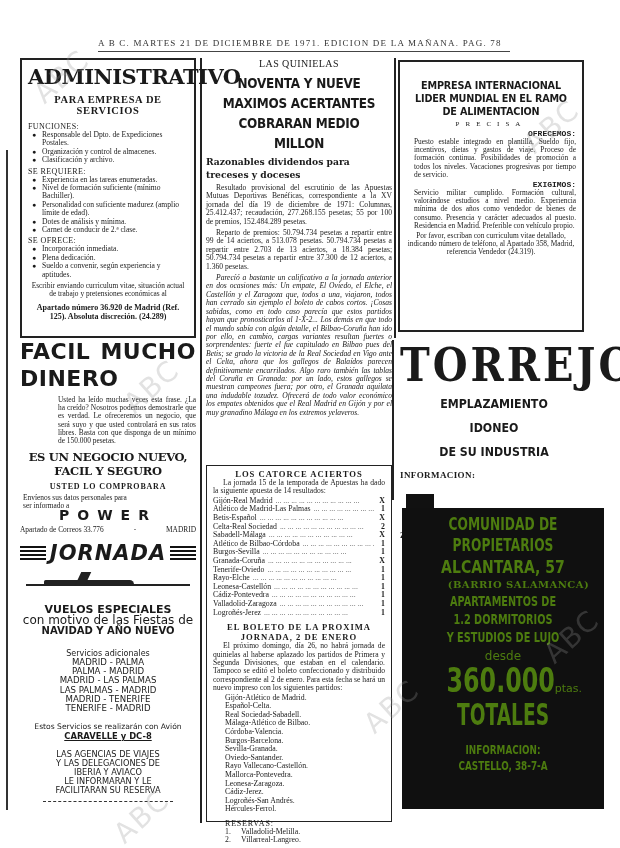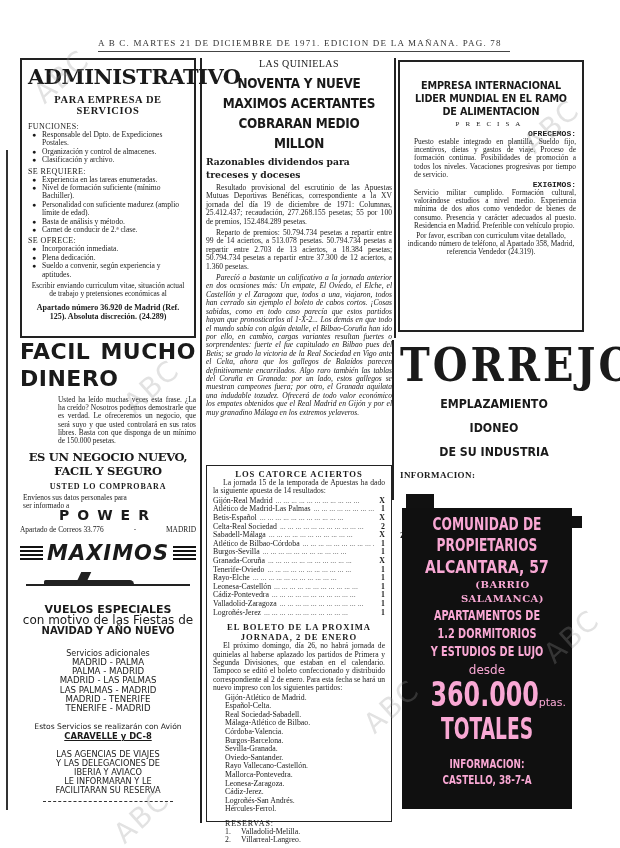--- a/index.html
+++ b/index.html
@@ -128,22 +128,22 @@
   }
   .ad-torrejon .line { font-family: "DejaVu Sans", sans-serif; font-weight: bold; font-size: 13px; line-height: 24px; text-align: center; transform: scaleX(0.85); }
   .ad-torrejon .info { font-family: "Liberation Serif", serif; font-weight: bold; font-size: 9px; letter-spacing: 0.4px; margin-top: 6px; }
   .procoinsa { margin-top: 14px; height: 34px; position: relative; }
   .procoinsa .block { position: absolute; left: 6px; top: 0; width: 28px; height: 34px; background: #111; }
   .procoinsa .bar { position: absolute; left: 6px; top: 22px; width: 176px; height: 12px; background: #111; }
   .procoinsa .brand { position: absolute; left: 44px; top: 22px; font-family: "DejaVu Sans", sans-serif; font-size: 9px; color: #fff; letter-spacing: 3px; line-height: 12px; }
   .ad-torrejon .addr { font-family: "Liberation Serif", serif; font-weight: bold; font-size: 8.4px; margin-top: 3px; }
 
   .ad-alc {
-    position: absolute; left: 402px; top: 508px; width: 170px; height: 301px;
-    background: #101010; color: #f9a8d4; text-align: center; padding-top: 6px;
+    position: absolute; left: 402px; top: 508px; width: 202px; height: 301px;
+    background: #101010; color: #4d7c0f; text-align: center; padding-top: 6px;
   }
   .ad-alc .cond { font-family: "DejaVu Sans", sans-serif; font-weight: bold; display: block; transform: scaleX(0.72); transform-origin: center; }
   .ad-alc .c1 { font-size: 17px; line-height: 21px; }
   .ad-alc .c2 { font-size: 18px; line-height: 22px; transform: scaleX(0.78); }
   .ad-alc .c3 { font-size: 10px; line-height: 14px; font-family: "DejaVu Serif", serif; transform: none; letter-spacing: 0.5px; padding-left: 31px; }
   .ad-alc .c4 { font-size: 13.5px; line-height: 18px; }
   .ad-alc .desde { font-family: "DejaVu Sans", sans-serif; font-size: 12px; line-height: 12px; margin-top: 4px; }
   .ad-alc .price { display: flex; align-items: baseline; justify-content: center; }
   .ad-alc .price .num { font-family: "DejaVu Sans", sans-serif; font-weight: bold; font-size: 34px; line-height: 36px; display: inline-block; transform: scaleX(0.7); transform-origin: right; margin-left: -24px; }
   .ad-alc .price .unit { font-family: "DejaVu Sans", sans-serif; font-size: 11px; }
@@ -171,21 +171,21 @@
   <ul class="bullets">
     <li>Responsable del Dpto. de Expediciones Postales.</li>
     <li>Organización y control de almacenes.</li>
     <li>Clasificación y archivo.</li>
   </ul>
   <div class="sec-h">SE REQUIERE:</div>
   <ul class="bullets">
     <li>Experiencia en las tareas enumeradas.</li>
     <li>Nivel de formación suficiente (mínimo Bachiller).</li>
     <li>Personalidad con suficiente madurez (amplio límite de edad).</li>
-    <li>Basta de análisis y método.</li>
+    <li>Dotes de análisis y mínima.</li>
     <li>Carnet de conducir de 2.ª clase.</li>
   </ul>
   <div class="sec-h">SE OFRECE:</div>
   <ul class="bullets">
     <li>Incorporación inmediata.</li>
     <li>Plena dedicación.</li>
     <li>Sueldo a convenir, según experiencia y aptitudes.</li>
   </ul>
   <div class="footer-text">Escribir enviando curriculum vitae, situación actual de trabajo y pretensiones económicas al</div>
   <div class="address">Apartado número 36.920 de Madrid (Ref. 125). Absoluta discreción. (24.289)</div>
@@ -210,21 +210,21 @@
   <div class="addr">
     <span>Apartado de Correos 33.776</span>
     <span>-</span>
     <span>MADRID</span>
   </div>
 </div>
 
 <div class="ad-aviaco">
   <div class="aviaco-logo">
     <span class="aviaco-lines"></span>
-    <span class="aviaco-word">MAXIMOS</span>
+    <span class="aviaco-word">JORNADA</span>
     <span class="aviaco-lines"></span>
   </div>
   <div class="plane">
     <div class="body-line"></div>
       <div class="fuse"></div>
       <div class="tail"></div>
   </div>
   <div class="aviaco-txt">
     <div class="vuelos">VUELOS ESPECIALES</div>
     <div class="motivo">con motivo de las Fiestas de</div>

